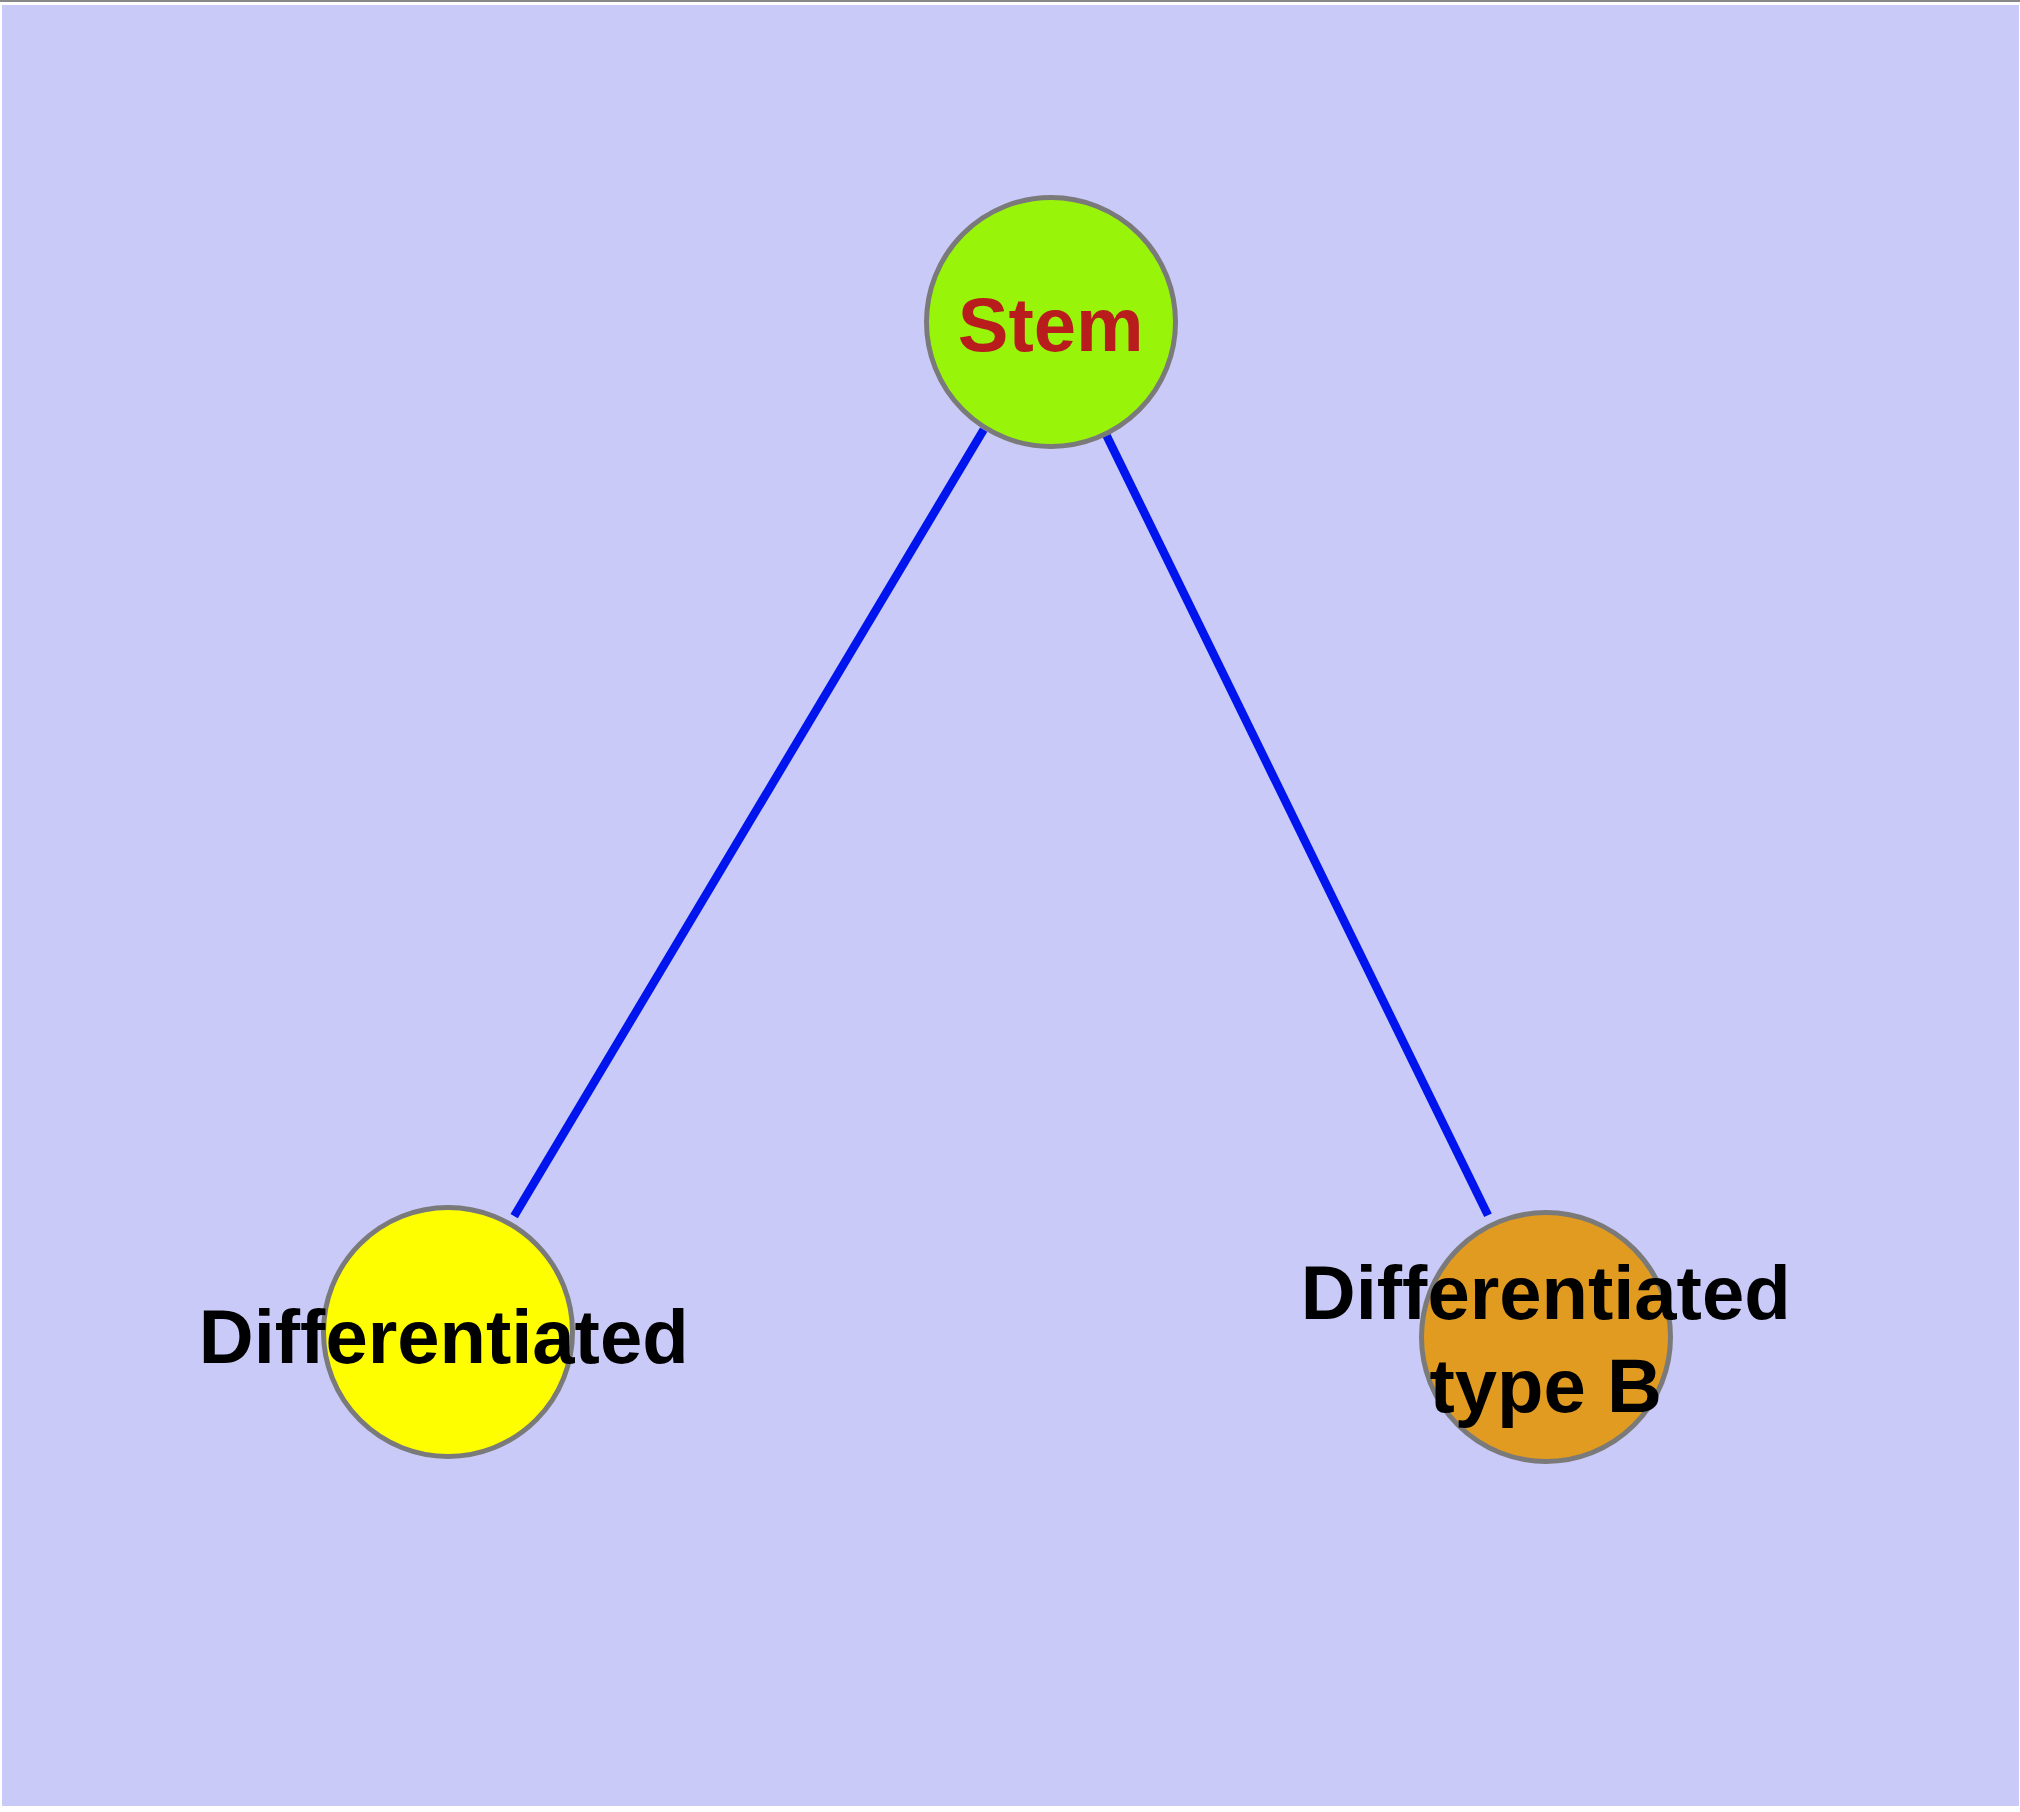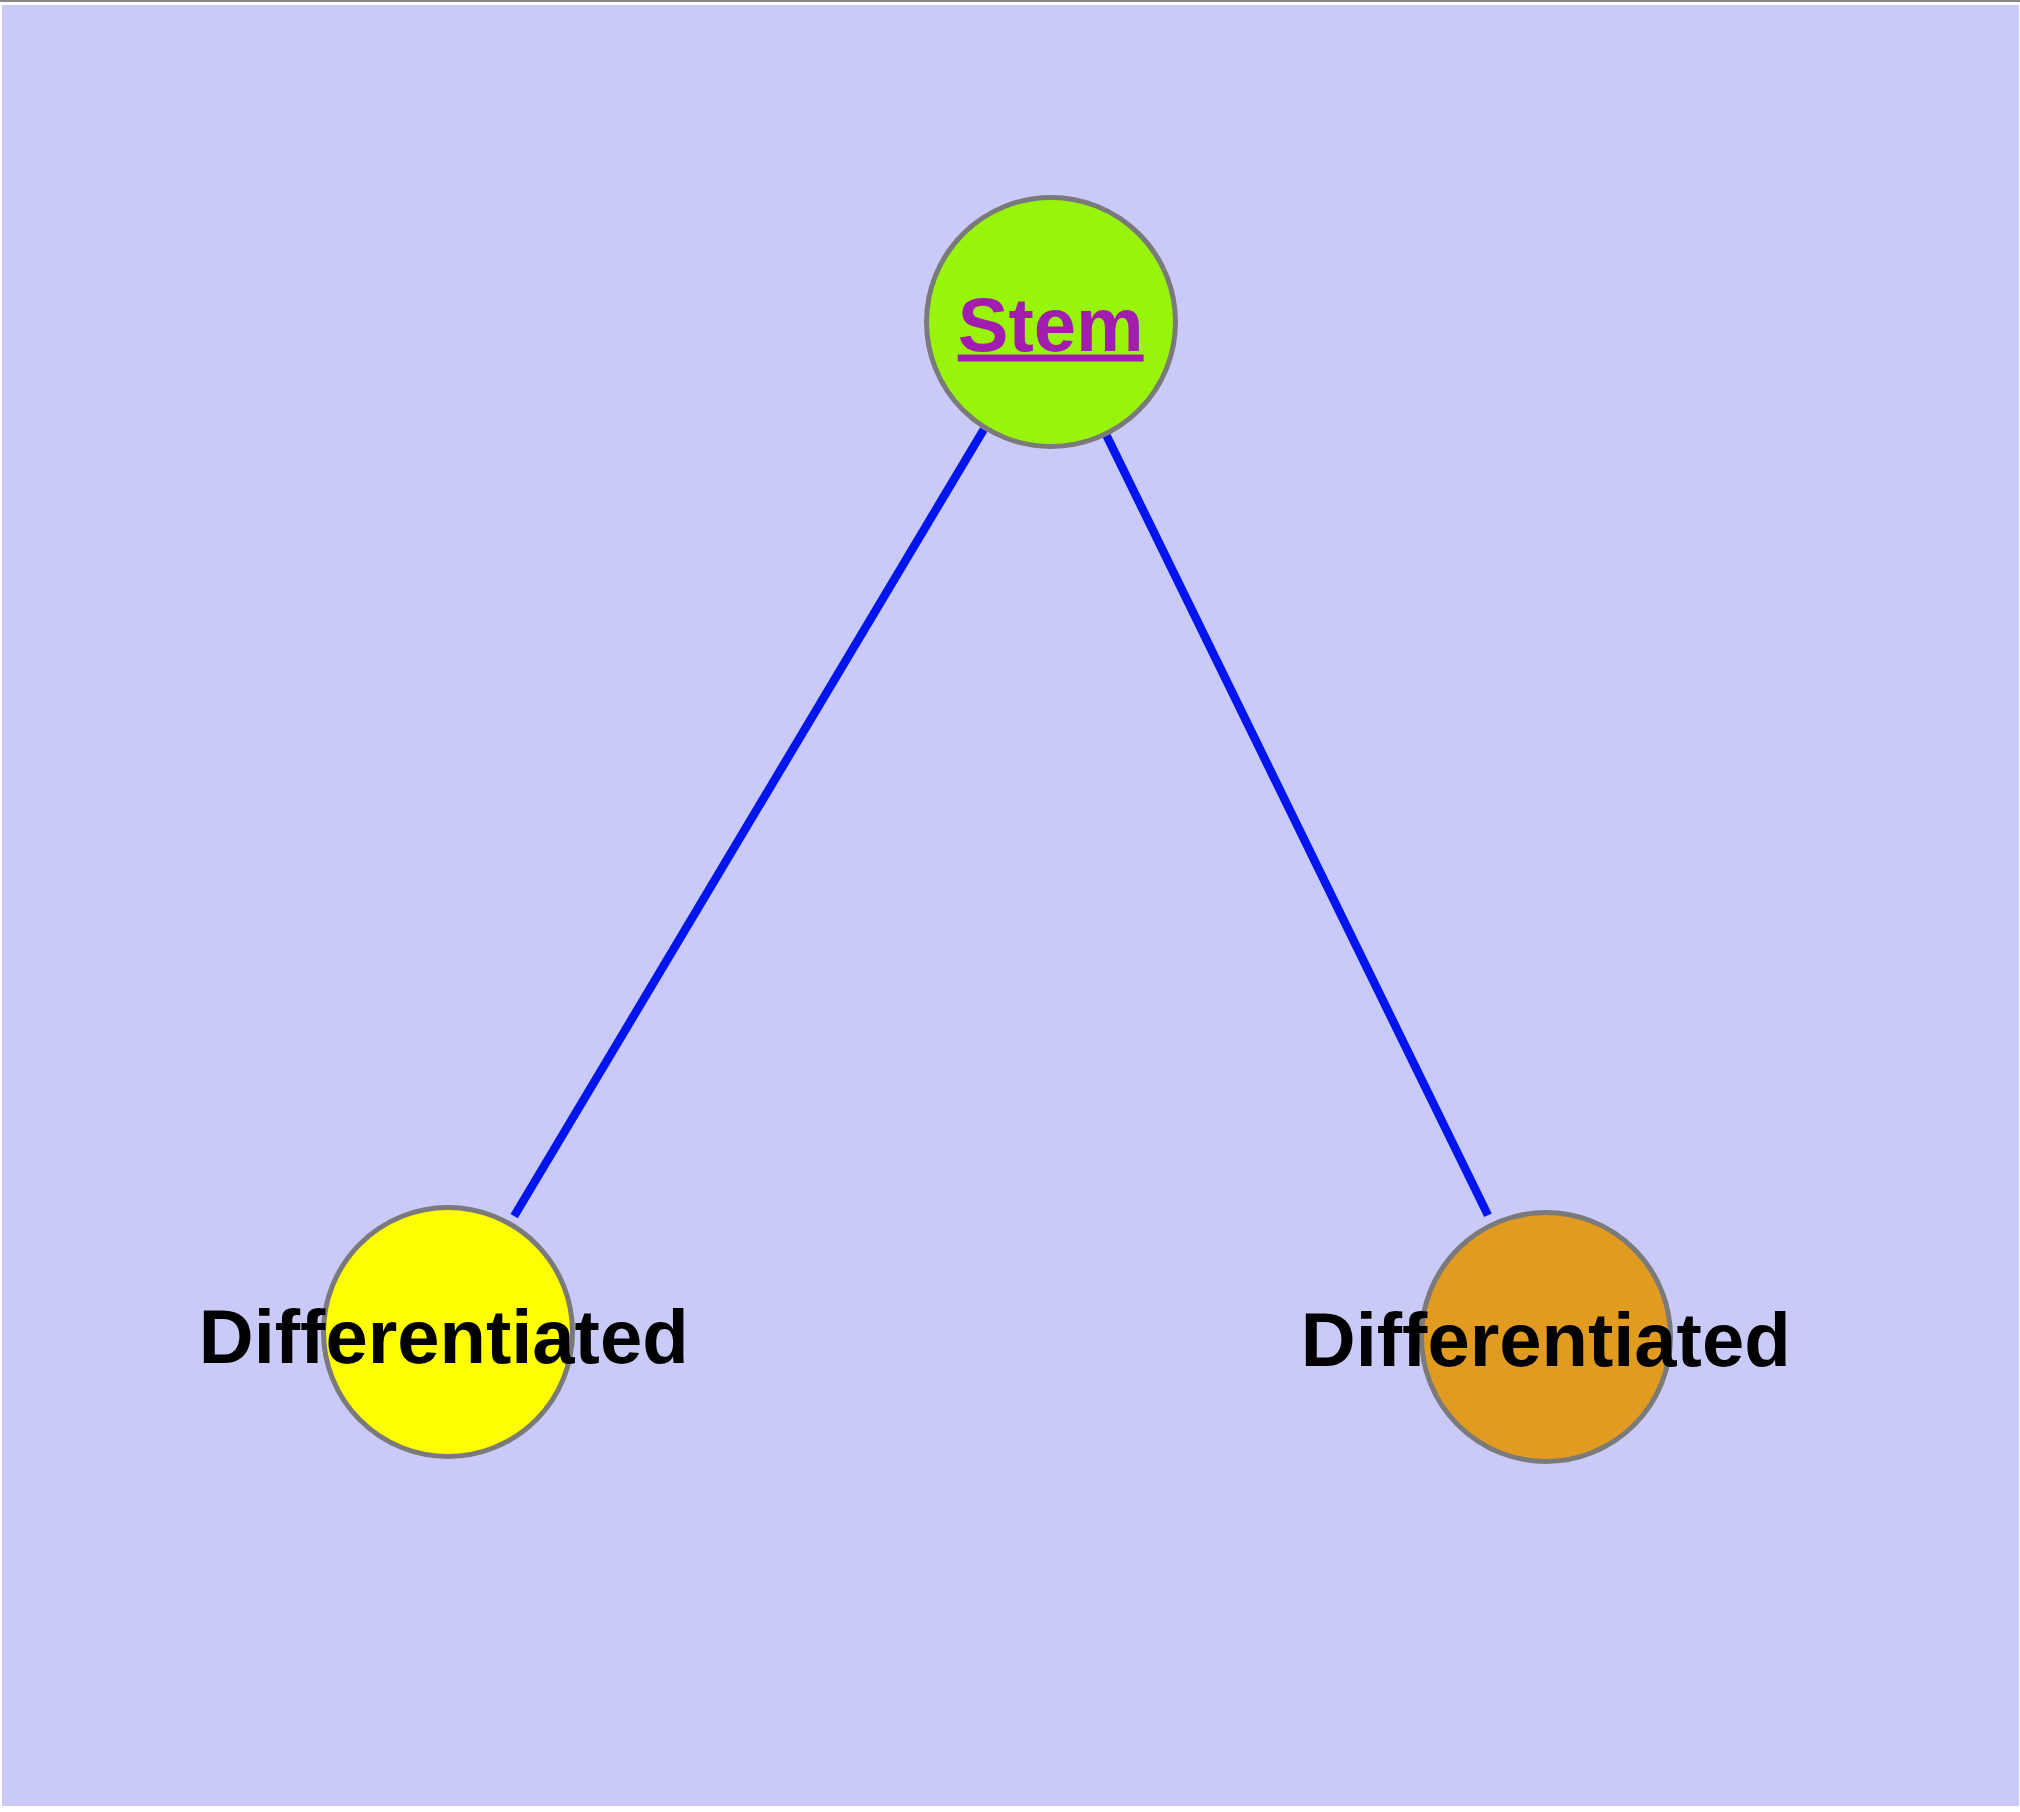--- a/index.html
+++ b/index.html
@@ -68,27 +68,28 @@
       <line x1="1158" y1="501" x2="604" y2="1429" stroke-width="10" stroke-linecap="butt" style="stroke: rgb(0, 20, 238);"></line>
       <line x1="1303" y1="508" x2="1753" y2="1428" stroke-width="10" stroke-linecap="butt" style="stroke: rgb(0, 20, 238);"></line>
     </svg>
 
     <div class="node node-stem" style="background: rgb(152, 245, 10); border-color: rgb(122, 122, 122);"></div>
 
     <div class="node node-type-a" style="background: rgb(254, 254, 0); border-color: rgb(122, 122, 122);"></div>
 
     <div class="node node-type-b" style="background: rgb(226, 155, 33); border-color: rgb(122, 122, 122);"></div>
 
-    <div class="node-label label-stem" style="color: #a21caf; text-decoration: underline;">
+    <div class="node-label label-stem" style="color: #b91c1c;">
       <div>Stem</div>
     </div>
 
     <div class="node-label label-type-a" style="color: rgb(0, 0, 0);">
       <div>Differentiated</div>
     </div>
 
     <div class="node-label label-type-b" style="color: rgb(0, 0, 0);">
       <div>Differentiated</div>
+      <div>type B</div>
     </div>
 
   </div>
 </div>
 
 
 </body></html>

